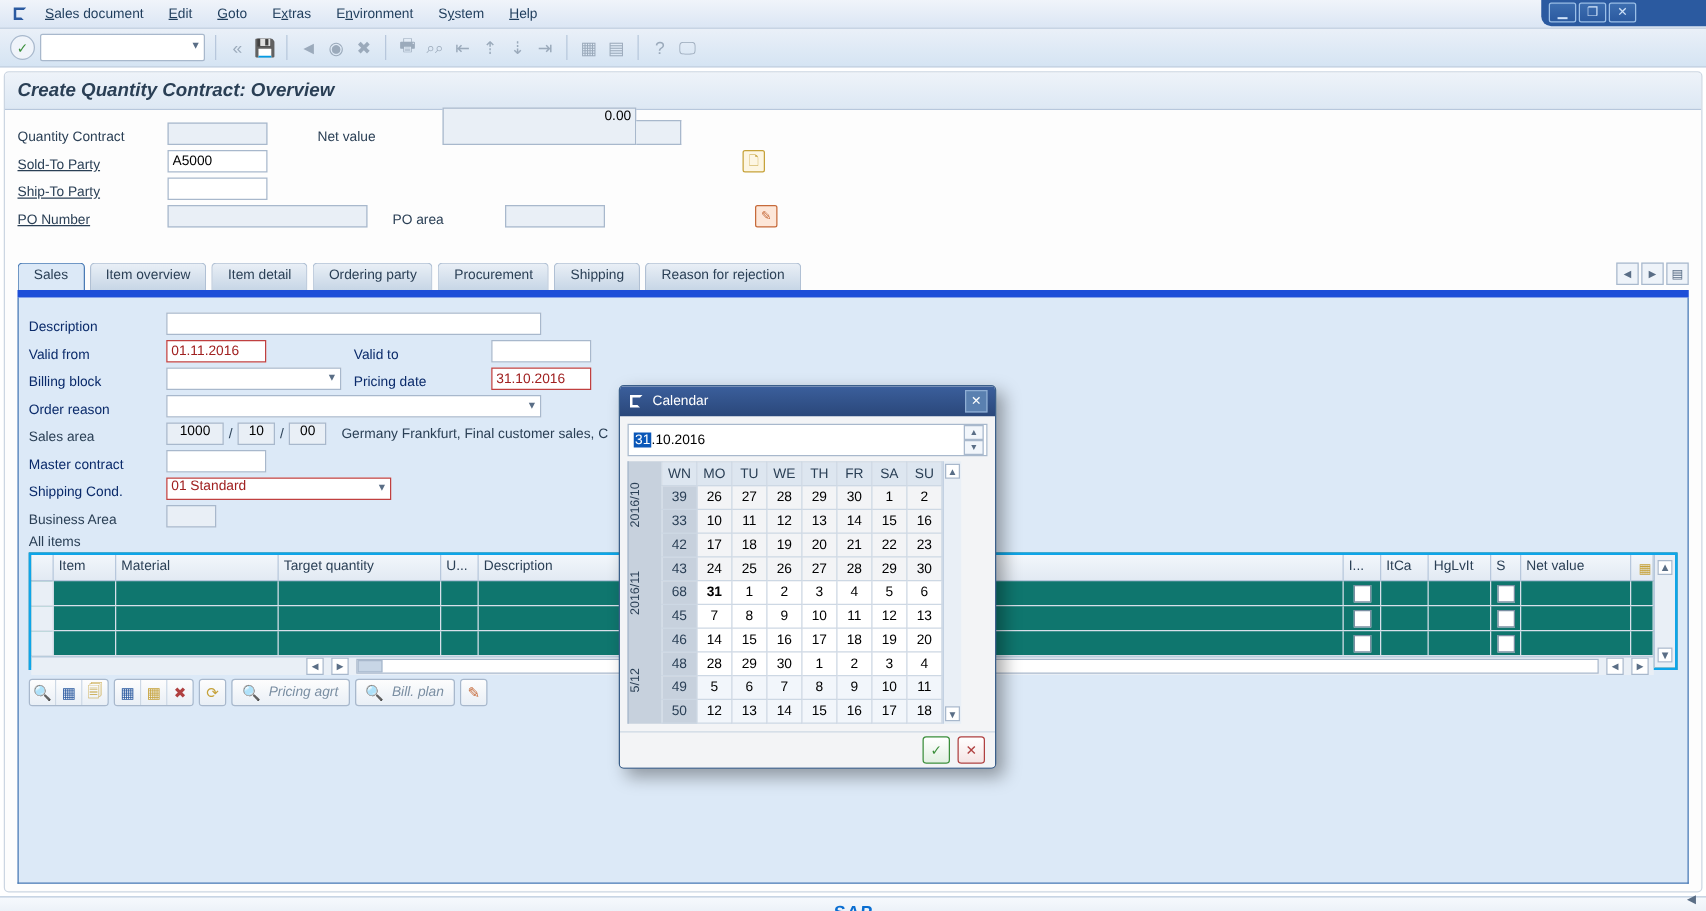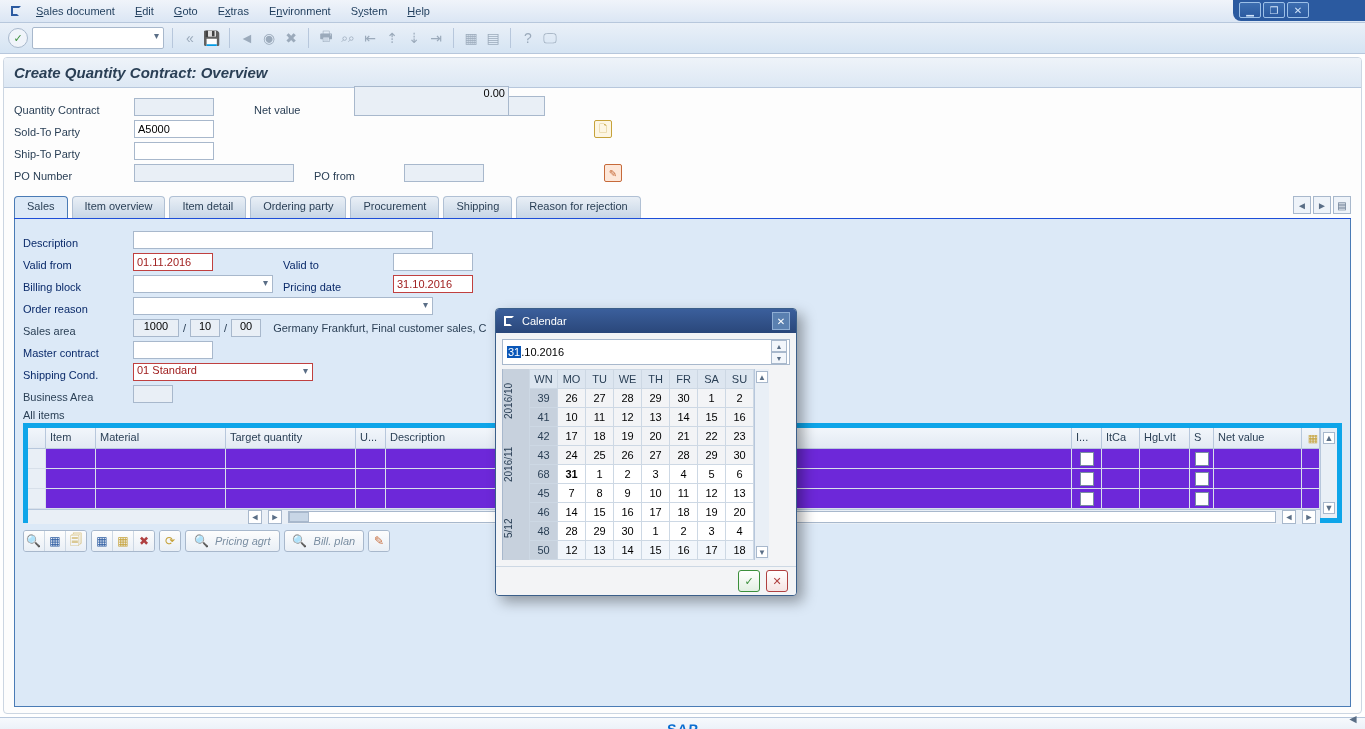--- a/index.html
+++ b/index.html
@@ -17,45 +17,45 @@
 .tb-icon{width:18px;height:18px;color:#9baabb;display:flex;align-items:center;justify-content:center;font-size:14px}
 .content{height:calc(100% - 22px - 30px - 22px);background:#fdfdfd;border:1px solid #ccd6e2;margin:3px;border-radius:4px;display:flex;flex-direction:column;overflow:hidden}
 .title{background:linear-gradient(#eef3f9,#dde8f4);border-bottom:1px solid #b7c7dc;padding:6px 10px;font-size:15px;font-style:italic;font-weight:bold;color:#2a3f55}
 .subtoolbar{height:26px;border-bottom:1px solid #ccd6e2;display:flex;align-items:center;padding:0 10px;gap:8px;background:#f5f8fc}
 .st-icon{width:18px;height:18px;display:flex;align-items:center;justify-content:center;font-size:14px;color:#3b8f3b}
 .st-sep{width:1px;height:18px;background:#b7c7dc}
 .contracts{display:flex;align-items:center;gap:4px;color:#2a3f55}
 .form-area{padding:6px 10px 8px 10px}
 .form-row{display:flex;align-items:flex-end;height:22px}
 .form-label{width:120px;color:#2a3f55}
-.form-label.link{}
+.form-label.link{text-decoration:underline}
 .form-input{height:18px;border:1px solid #a8b8cc;background:#f2f6fb;font-size:11px;padding:0 3px;box-sizing:border-box}
 .form-input.white{background:#fff}
 .form-input.ro{background:#e9eff6}
 .nv-label{margin-left:40px;width:100px;color:#2a3f55}
 .nv-val{width:155px;text-align:right;height:30px;border:1px solid #a8b8cc;background:#e9eff6;padding:0 3px;box-sizing:border-box}
 .nv-cur{width:35px;height:18px;border:1px solid #a8b8cc;border-left:none;background:#e9eff6}
 .doc-icon{width:16px;height:16px;margin-left:380px;color:#c6a23a;border:1px solid #c6a23a;border-radius:2px;display:flex;align-items:center;justify-content:center;font-size:10px;background:#fdf6e3}
 .note-icon{width:16px;height:16px;margin-left:120px;color:#c66a3a;border:1px solid #c66a3a;border-radius:2px;display:flex;align-items:center;justify-content:center;font-size:10px;background:#fde7d9}
-.tabstrip{display:flex;height:22px;border-bottom:1px solid #1d4ed8;margin:6px 10px 0 10px;position:relative}
+.tabstrip{display:flex;height:22px;border-bottom:6px solid #1d4ed8;margin:20px 10px 0 10px;position:relative}
 .tab{padding:3px 12px;background:linear-gradient(#e9eff6,#c7d6e6);border:1px solid #b0c0d4;border-bottom:none;border-radius:4px 4px 0 0;margin-right:4px;color:#2a3f55;cursor:default}
 .tab.active{background:#dce9f7;font-weight:normal;border-color:#4a7bb5}
 .tab-nav{position:absolute;right:0;top:0;display:flex;gap:2px}
 .tab-nav .tn{width:16px;height:16px;border:1px solid #a8b8cc;background:#eef3f9;display:flex;align-items:center;justify-content:center;font-size:10px;color:#5a6e86}
 .tab-body{flex:1;margin:0 10px 6px 10px;border:1px solid #4a7bb5;border-top:none;background:#dce9f7;padding:8px 8px 4px 8px;display:flex;flex-direction:column;overflow:hidden}
 .tb-form .form-label{width:110px;color:#0a2a6a}
 .hl-input{border:1px solid #c04040!important;background:#fff!important;color:#a02020}
 .combo{height:18px;border:1px solid #a8b8cc;background:#fff;position:relative;box-sizing:border-box}
 .combo::after{content:"▾";position:absolute;right:4px;top:1px;color:#5a6e86;font-size:10px}
 .sa-grp{display:flex;align-items:center;gap:4px}
 .sa-grp .sa-in{width:46px;height:18px;border:1px solid #a8b8cc;background:#e9eff6;text-align:center;box-sizing:border-box;font-size:11px}
 .sa-sep{color:#2a3f55}
 .sa-text{margin-left:8px;color:#2a3f55}
 .section-title{color:#2a3f55;margin-top:6px;margin-bottom:2px}
-.grid-wrap{border:5px solid #0ea5e9;background:#6d28d9;height:90px;position:relative;display:flex}
+.grid-wrap{border:2px solid #0ea5e9;background:#0f766e;height:90px;position:relative;display:flex}
 .grid-left{flex:1;display:flex;flex-direction:column}
 .grid-head{display:flex;height:20px;background:linear-gradient(#f2f6fb,#e2eaf3);border-bottom:1px solid #b7c7dc}
 .gh{border-right:1px solid #b7c7dc;padding:3px 4px;color:#2a3f55;box-sizing:border-box}
 .grid-row{display:flex;height:19px;border-bottom:1px solid #d8e0ea}
 .gc{border-right:1px solid #d8e0ea;box-sizing:border-box}
 .chk{width:12px;height:12px;border:1px solid #7a8ea2;margin:3px auto;background:#fff}
 .grid-scroll-h{height:18px;background:#e9eff6;border-top:1px solid #b7c7dc;display:flex;align-items:center;padding:0 4px;gap:6px}
 .gs-arrow{width:12px;height:12px;border:1px solid #a8b8cc;background:#fff;display:flex;align-items:center;justify-content:center;font-size:9px;color:#5a6e86}
 .gs-track{flex:1;height:10px;border:1px solid #a8b8cc;background:#fff;position:relative}
 .gs-thumb{position:absolute;left:0;top:0;width:18px;height:8px;background:#c8d6e6;border:1px solid #a8b8cc}
@@ -162,21 +162,21 @@
       <span class="doc-icon">🗋</span>
     </div>
     <div class="form-row">
       <span class="form-label link">Ship-To Party</span>
       <input class="form-input white" style="width: 80px;">
     </div>
     <div class="form-row">
       <span class="form-label link">PO Number</span>
       <input class="form-input ro" style="width: 160px;">
       <span style="width:20px"></span>
-      <span class="form-label" style="width:90px">PO from</span>
+      <span class="form-label" style="width:90px">PO area</span>
       <input class="form-input ro" style="width: 80px;">
       <span class="note-icon">✎</span>
     </div>
   </div>
 
   <div class="tabstrip">
     <div class="tab active">Sales</div>
     <div class="tab">Item overview</div>
     <div class="tab">Item detail</div>
     <div class="tab">Ordering party</div>
@@ -406,21 +406,21 @@
               <td class="wn">39</td>
               <td class="">26</td>
               <td class="">27</td>
               <td class="">28</td>
               <td class="">29</td>
               <td class="">30</td>
               <td class="">1</td>
               <td class="">2</td>
             </tr>
             <tr class="">
-              <td class="wn">41</td>
+              <td class="wn">33</td>
               <td class="">10</td>
               <td class="">11</td>
               <td class="">12</td>
               <td class="">13</td>
               <td class="">14</td>
               <td class="">15</td>
               <td class="">16</td>
             </tr>
             <tr class="">
               <td class="wn">42</td>
@@ -476,20 +476,30 @@
               <td class="wn">48</td>
               <td class="">28</td>
               <td class="">29</td>
               <td class="">30</td>
               <td class="">1</td>
               <td class="">2</td>
               <td class="">3</td>
               <td class="">4</td>
             </tr>
             <tr class="cal-dec">
+              <td class="wn">49</td>
+              <td class="">5</td>
+              <td class="">6</td>
+              <td class="">7</td>
+              <td class="">8</td>
+              <td class="">9</td>
+              <td class="">10</td>
+              <td class="">11</td>
+            </tr>
+            <tr class="cal-dec">
               <td class="wn">50</td>
               <td class="">12</td>
               <td class="">13</td>
               <td class="">14</td>
               <td class="">15</td>
               <td class="">16</td>
               <td class="">17</td>
               <td class="">18</td>
             </tr>
           </tbody>

